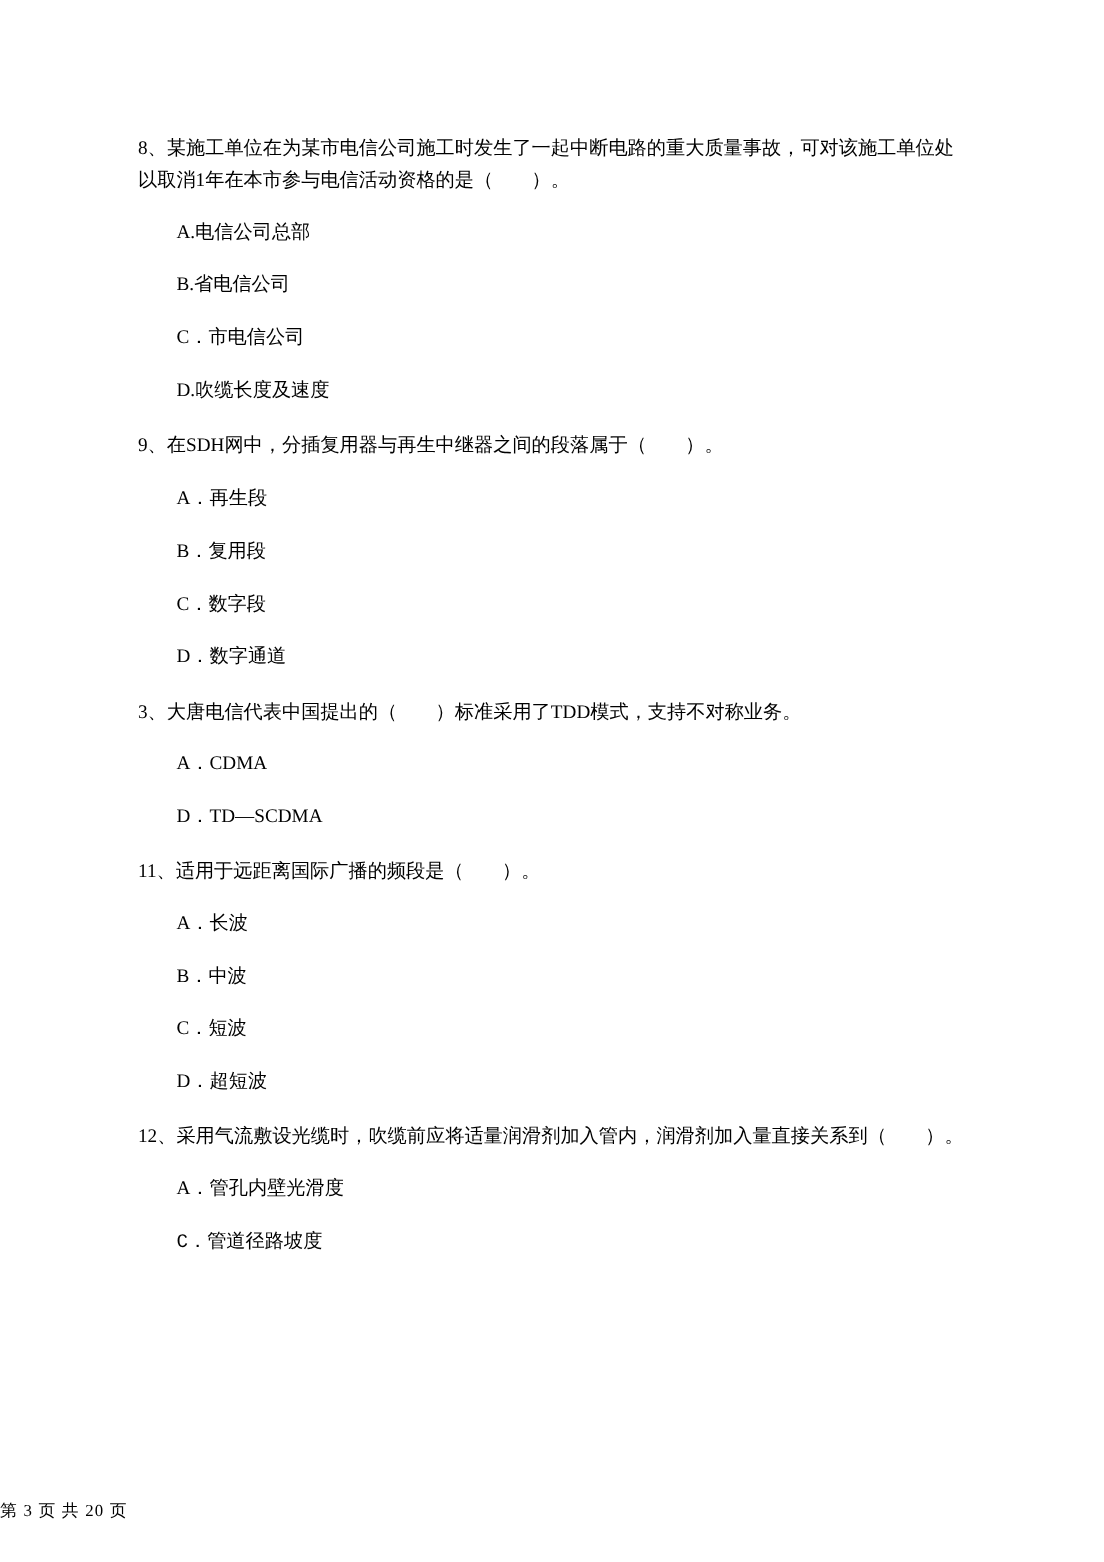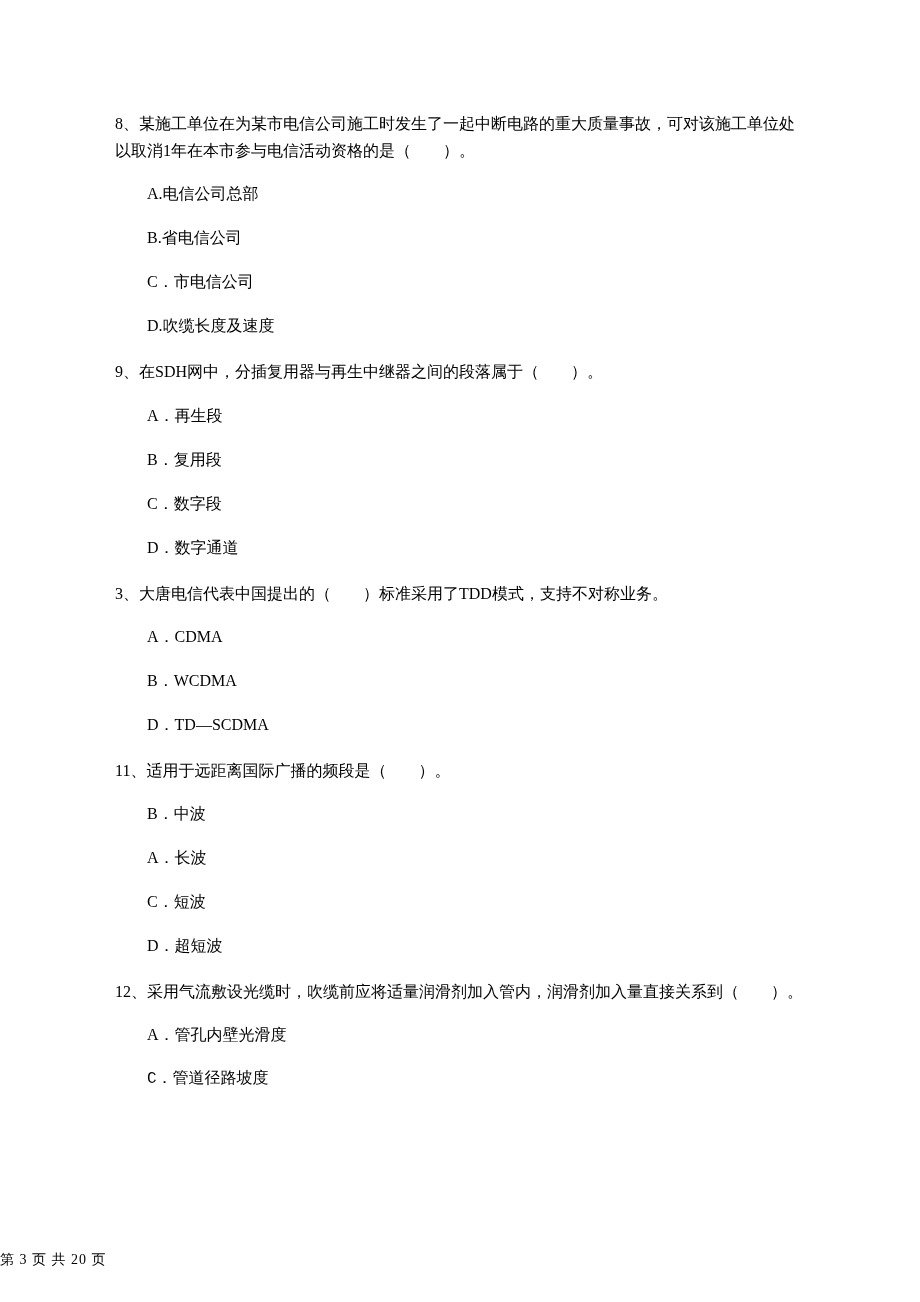--- a/index.html
+++ b/index.html
@@ -59,28 +59,27 @@
     <p class="qtext"><span>9、</span><span>在SDH网中，分插复用器与再生中继器之间的段落属于（　　）。</span></p>
     <p class="option"><span>A．</span><span>再生段</span></p>
     <p class="option"><span>B．</span><span>复用段</span></p>
     <p class="option"><span>C．</span><span>数字段</span></p>
     <p class="option"><span>D．</span><span>数字通道</span></p>
   </div>
 
   <div class="question">
     <p class="qtext"><span>3、</span><span>大唐电信代表中国提出的（　　）标准采用了TDD模式，支持不对称业务。</span></p>
     <p class="option"><span>A．</span><span>CDMA</span></p>
-    <p class="option"><span>B．</span><span>WCDMA</span></p>
     <p class="option"><span>D．</span><span>TD—SCDMA</span></p>
   </div>
 
   <div class="question">
     <p class="qtext"><span>11、</span><span>适用于远距离国际广播的频段是（　　）。</span></p>
+    <p class="option"><span>A．</span><span>长波</span></p>
     <p class="option"><span>B．</span><span>中波</span></p>
-    <p class="option"><span>A．</span><span>长波</span></p>
     <p class="option"><span>C．</span><span>短波</span></p>
     <p class="option"><span>D．</span><span>超短波</span></p>
   </div>
 
   <div class="question">
     <p class="qtext"><span>12、</span><span>采用气流敷设光缆时，吹缆前应将适量润滑剂加入管内，润滑剂加入量直接关系到（　　）。</span></p>
     <p class="option"><span>A．</span><span>管孔内壁光滑度</span></p>
     <p class="option tight"><span>C．</span><span>管道径路坡度</span></p>
   </div>
 

